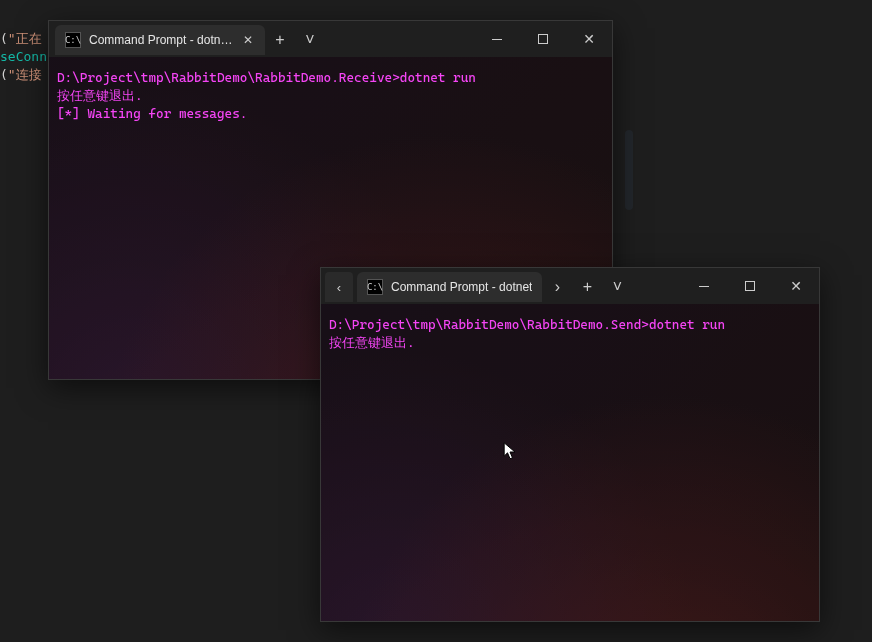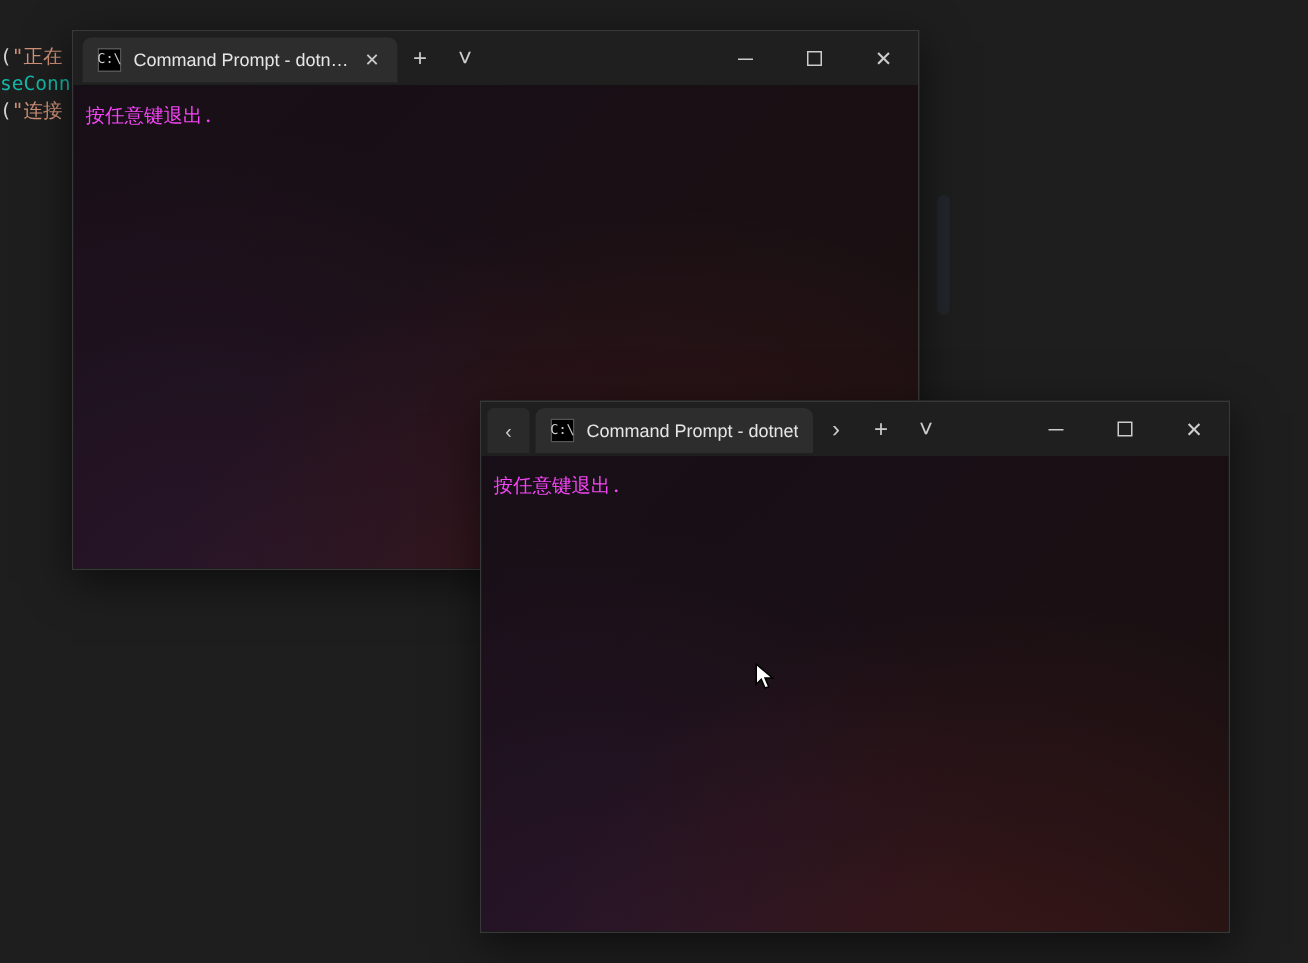--- a/index.html
+++ b/index.html
@@ -112,21 +112,23 @@
         </div>
       <div class="win-btn">
           <span class="sq"></span>
         </div>
       <div class="win-btn close">
           <span class="xsym">✕</span>
         </div>
     </div>
   </div>
   <div class="term-body">
+    <div class="term-line">D:\Project\tmp\RabbitDemo\RabbitDemo.Receive&gt;dotnet run</div>
     <div class="term-line">按任意键退出.</div>
+    <div class="term-line"> [*] Waiting for messages.</div>
   </div>
 </div>
 
 <div class="term-window" style="left:320px; top:267px; width:500px; height:355px;">
   <div class="term-title">
     <div class="nav-arrow">
       <span>‹</span>
     </div>
     <div class="tab-strip">
       <div class="tab" style="margin-left:2px; max-width:190px;">
@@ -149,19 +151,20 @@
         </div>
       <div class="win-btn">
           <span class="sq"></span>
         </div>
       <div class="win-btn close">
           <span class="xsym">✕</span>
         </div>
     </div>
   </div>
   <div class="term-body">
+    <div class="term-line">D:\Project\tmp\RabbitDemo\RabbitDemo.Send&gt;dotnet run</div>
     <div class="term-line">按任意键退出.</div>
   </div>
 </div>
 
 <svg class="cursor-ptr" style="left:503px; top:442px;" viewBox="0 0 16 24">
   <path d="M1 1 L1 17 L5 13 L8 20 L11 19 L8 12 L14 12 Z" fill="#fff" stroke="#000" stroke-width="1.2"></path>
 </svg>
 
 </body></html>

